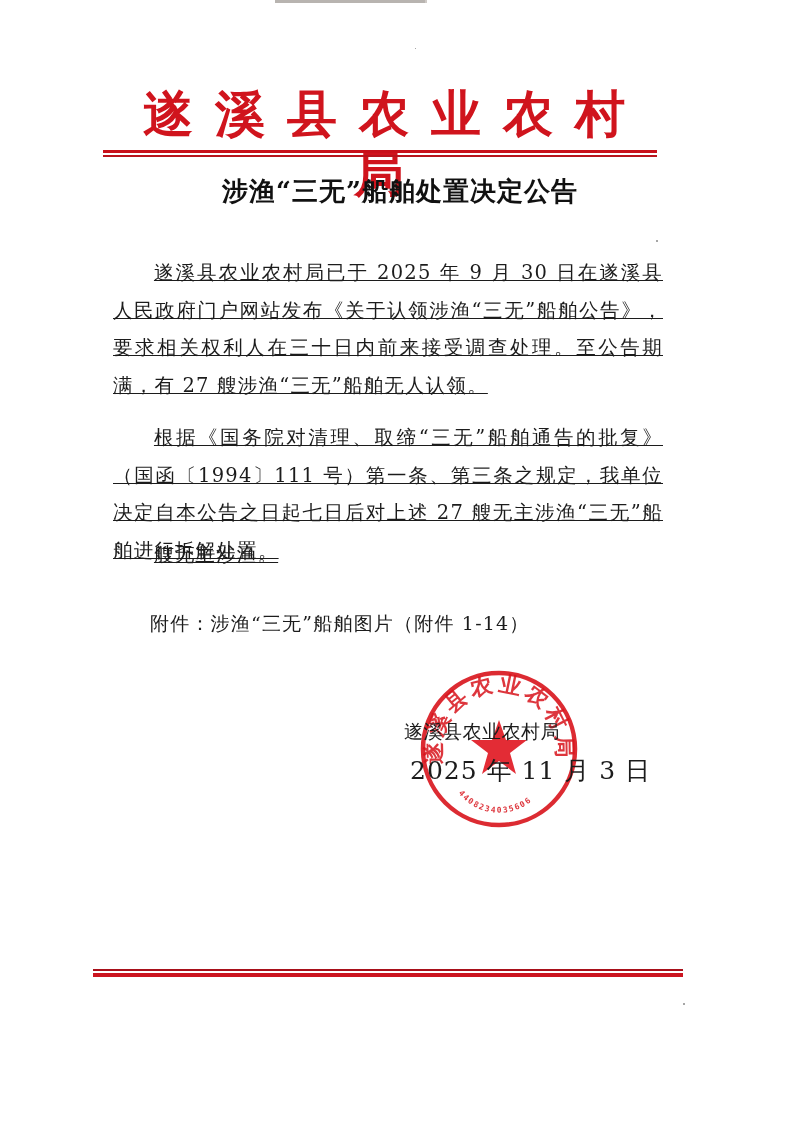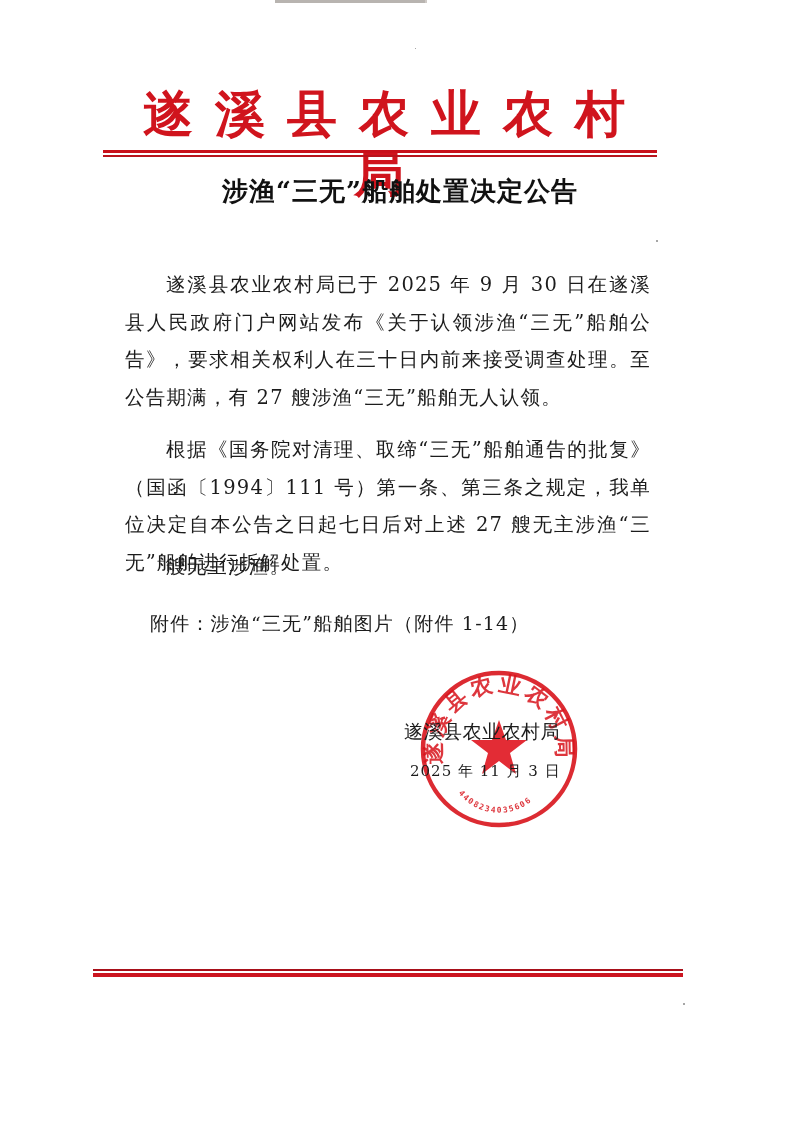--- a/index.html
+++ b/index.html
@@ -27,34 +27,34 @@
     font-family: "DejaVu Serif", serif; font-weight: bold; font-size: 26px; color: #111;
     line-height: 38px; letter-spacing: 1px;
   }
   .body-text {
     position: absolute; left: 113px; width: 550px; font-size: 19.5px; line-height: 37.5px;
     color: #1c1c1c; letter-spacing: 1.2px;
   }
   .para1 { top: 254px; }
   .para2 { top: 419px; }
   .para3 { top: 536px; }
-  .body-text p { margin: 12px; text-indent: 2.1em; text-align: justify; }
+  .body-text p { margin: 0; text-indent: 2.1em; text-align: justify; text-decoration: underline; }
   .attachment {
     position: absolute; left: 150px; top: 608px; font-size: 19px; line-height: 30px;
     letter-spacing: 1.2px; color: #1c1c1c;
   }
   .seal {
     position: absolute; left: 418px; top: 668px; width: 162px; height: 162px;
   }
   .sign-org {
     position: absolute; left: 404px; top: 716px; font-size: 19px; line-height: 30px;
     color: #1c1c1c; letter-spacing: 0.5px;
   }
   .sign-date {
-    position: absolute; left: 410px; top: 756px; font-size: 15px; line-height: 30px;
+    position: absolute; left: 410px; top: 756px; font-size: 25px; line-height: 30px;
     color: #1c1c1c; letter-spacing: 1px; white-space: pre;
   }
   .rule-bot-a { left: 93px; width: 590px; top: 969px; height: 2px; background: #a8101a; }
   .rule-bot-b { left: 93px; width: 590px; top: 973px; height: 4px; background: #cc1520; }
   .speck { position: absolute; width: 2px; height: 2px; background: #888; border-radius: 1px; }
 </style>
 </head>
 <body>
 
 <div class="scan-top"></div>

